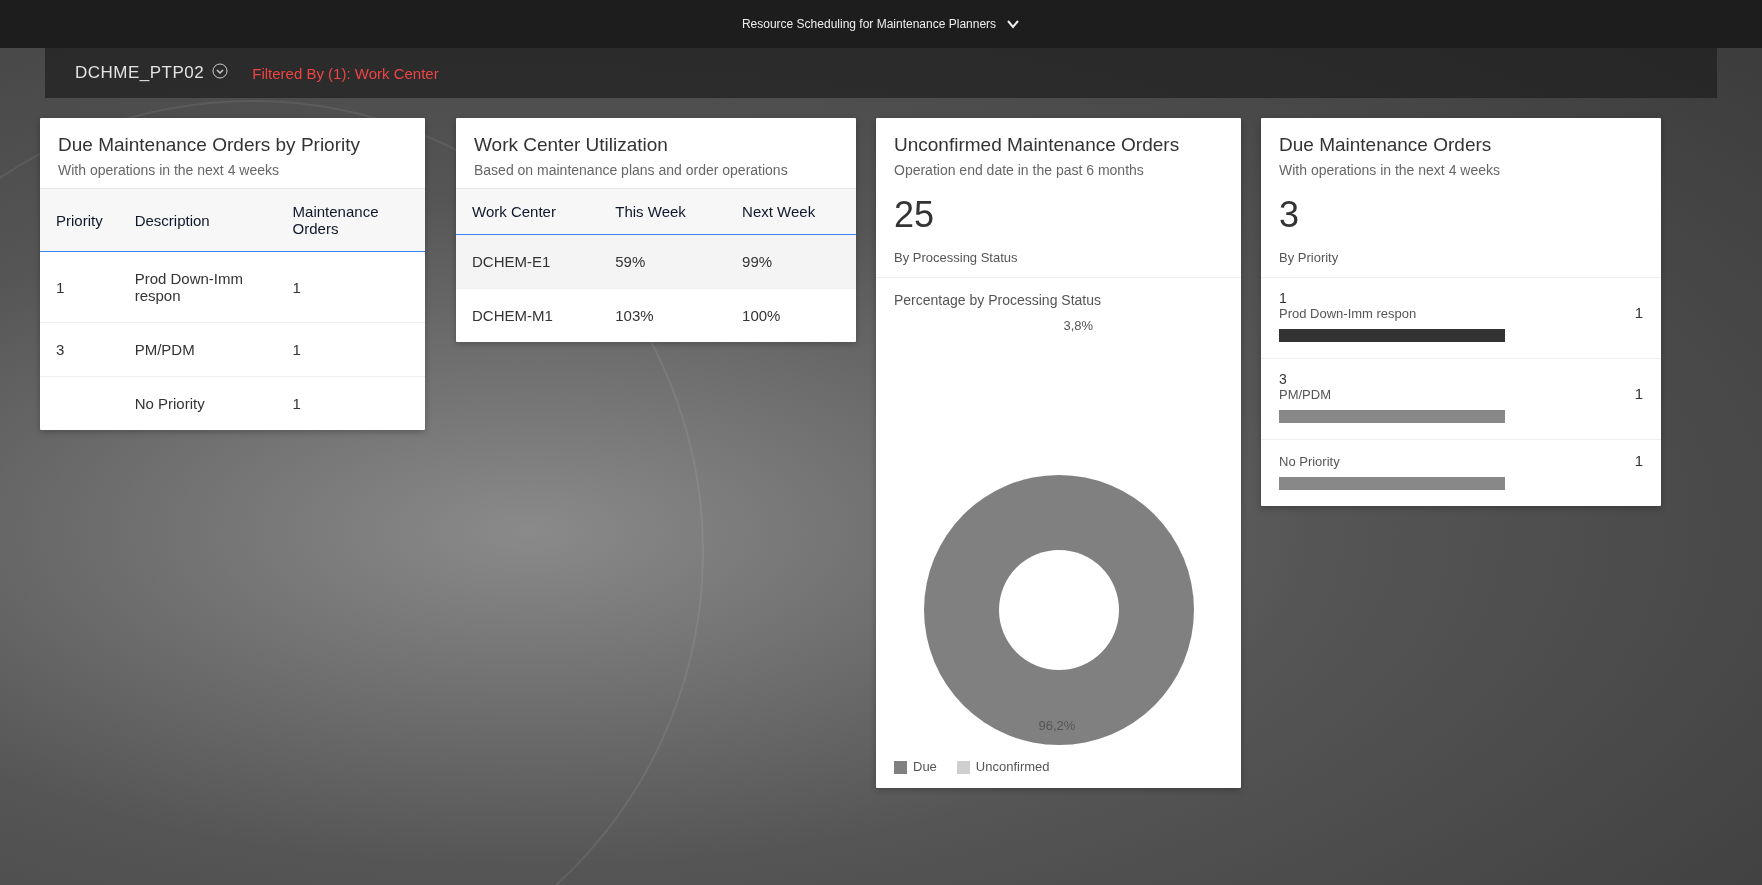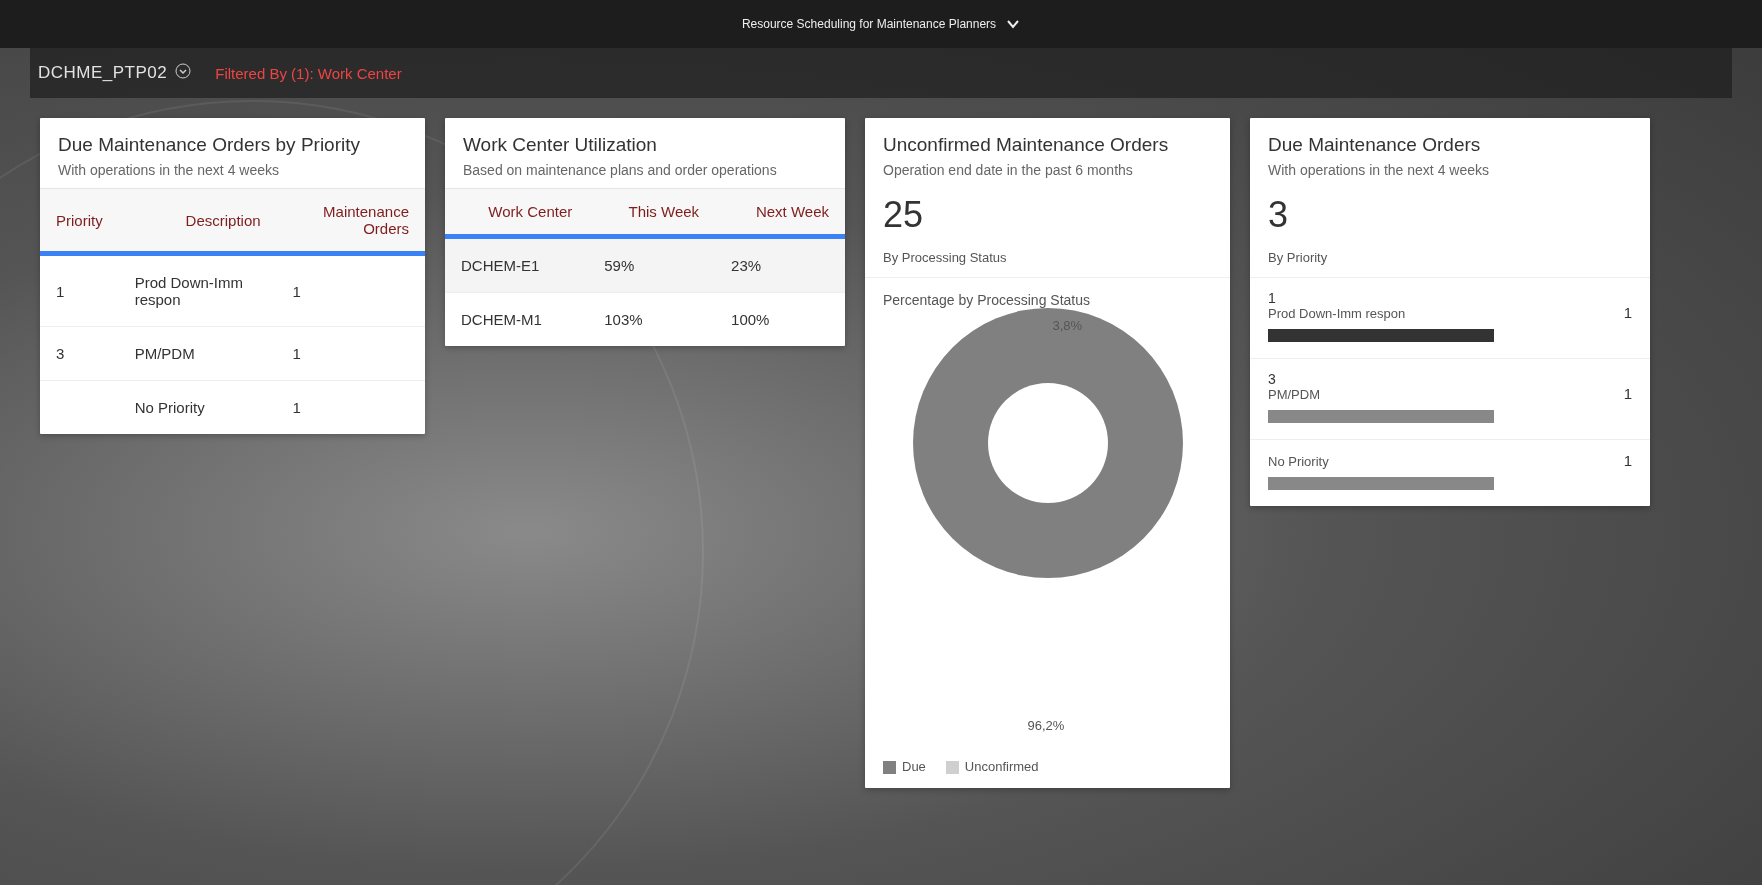--- a/index.html
+++ b/index.html
@@ -43,24 +43,24 @@
       gap: 10px;
       cursor: pointer;
     }
     .chevron-down {
       width: 14px; height: 14px; display: inline-block;
     }
     .subheader {
       background: rgba(30,30,30,0.7);
       color: #e2e2e2;
       height: 50px;
-      margin: 0 30px;
-      display: flex;
-      align-items: center;
-      padding: 0 8px;
+      margin: 0 45px;
+      display: flex;
+      align-items: center;
+      padding: 0 30px;
       gap: 24px;
       position: relative;
       z-index: 2;
     }
     .subheader .variant {
       font-size: 17px;
       letter-spacing: 0.5px;
       display: flex;
       align-items: center;
       gap: 8px;
@@ -96,37 +96,37 @@
       color: #666;
     }
     
     .c1 { width: 385px; }
     .tbl {
       width: 100%;
       border-collapse: collapse;
       font-size: 15px;
     }
     .tbl th {
-      text-align: right;
+      text-align: left;
       font-weight: normal;
-      color: #7f1d1d;
+      color: #0f172a;
       padding: 14px 16px;
       background: #f7f7f7;
       border-top: 1px solid #e6e6e6;
-      border-bottom: 5px solid #3b82f6;
+      border-bottom: 1px solid #3b82f6;
     }
     .tbl td {
       padding: 18px 16px;
       border-bottom: 1px solid #eee;
       color: #333;
       vertical-align: middle;
     }
     .tbl tr:last-child td { border-bottom: none; }
     
-    .c2 { width: 400px; }
+    .c2 { width: 400px; margin-left: 11px; }
     .c2 .tbl tbody tr:nth-child(odd) td { background: #f4f4f4; }
     
     .c3 { width: 365px; min-height: 670px; display:flex; flex-direction:column; }
     .kpi-value {
       font-size: 36px;
       color: #333;
       padding: 6px 18px 8px 18px;
     }
     .section-label {
       font-size: 13px;
@@ -138,21 +138,21 @@
       font-size: 14px;
       color: #555;
       padding: 14px 18px 0 18px;
     }
     .donut-wrap {
       position: relative;
       flex-grow: 1;
       display: flex;
       flex-direction: column;
       align-items: center;
-      justify-content: flex-start;
+      justify-content: flex-end;
       text-decoration: underline;
     }
     .donut {
       position: relative;
       width: 270px;
       height: 270px;
       border-radius: 50%;
     }
     .donut::after {
       content: "";
@@ -286,21 +286,21 @@
         <tr>
           <th>Work Center</th>
           <th>This Week</th>
           <th>Next Week</th>
         </tr>
       </thead>
       <tbody>
         <tr>
           <td>DCHEM-E1</td>
           <td>59%</td>
-          <td>23%</td>
+          <td>99%</td>
         </tr>
         <tr>
           <td>DCHEM-M1</td>
           <td>103%</td>
           <td>100%</td>
         </tr>
       </tbody>
     </table>
   </div>
 

